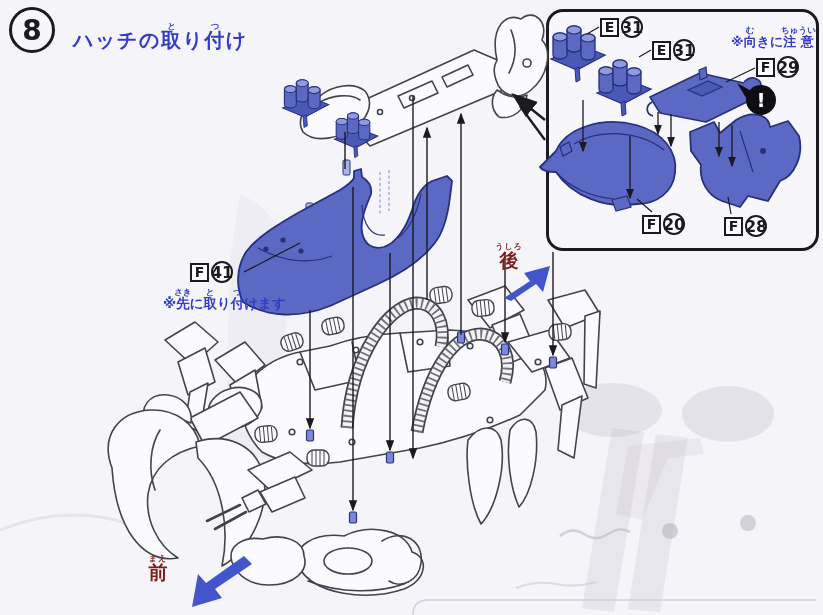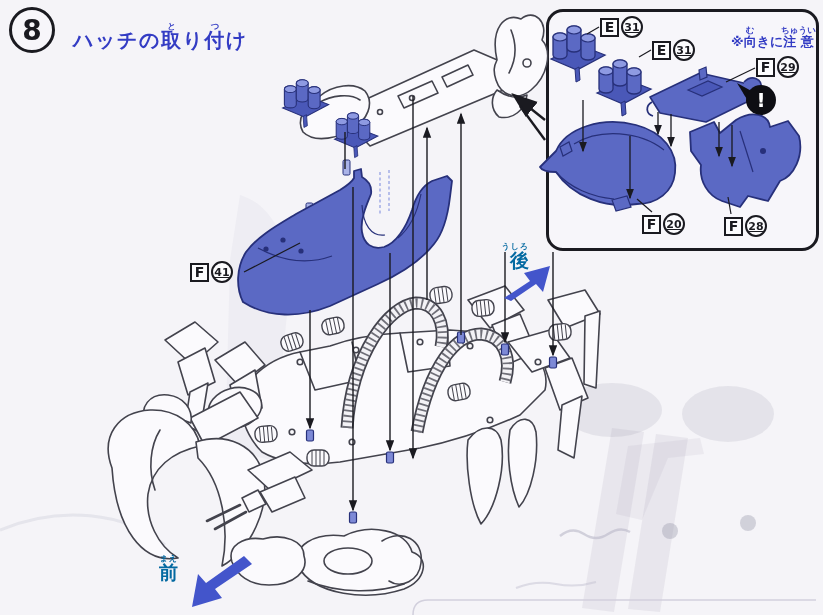--- a/index.html
+++ b/index.html
@@ -30,24 +30,24 @@
   
   .part-label{position:absolute;display:flex;align-items:center;gap:2px;z-index:5;}
   .pl-letter{
     width:19px;height:19px;border:2.2px solid #1a1a20;background:#fcfcfe;
     display:flex;align-items:center;justify-content:center;
     font-size:14px;font-weight:bold;color:#1a1a20;box-sizing:border-box;
   }
   .pl-number{
     width:22px;height:22px;border:2.2px solid #1a1a20;border-radius:50%;background:#fcfcfe;
     display:flex;align-items:center;justify-content:center;
-    font-size:11px;font-weight:bold;color:#1a1a20;box-sizing:border-box;text-decoration:underline;
+    font-size:16px;font-weight:bold;color:#1a1a20;box-sizing:border-box;
   }
   .jp-note{position:absolute;z-index:5;font-weight:bold;color:#333cc4;font-size:13px;white-space:nowrap;}
-  .dir{position:absolute;z-index:5;text-align:right;color:#0369a1;font-weight:bold;line-height:1.05;}
+  .dir{position:absolute;z-index:5;text-align:center;color:#7f1d1d;font-weight:bold;line-height:1.05;}
   .dir .furi{font-size:8px;letter-spacing:1px;}
   .dir .kanji{font-size:19px;}
   .warn-bubble{
     position:absolute;left:746px;top:85px;width:30px;height:30px;z-index:5;
     background:#0e0e13;border-radius:50%;color:#ffffff;
     display:flex;align-items:center;justify-content:center;
     font-size:20px;font-weight:bold;
   }
 </style>
 </head>
@@ -281,20 +281,23 @@
   </div>
 
   <div class="page-title">
     <span>ハッチの</span><ruby><span>取</span><rt>と</rt></ruby><span>り</span><ruby><span>付</span><rt>つ</rt></ruby><span>け</span>
   </div>
 
   <div class="part-label" style="left:190px;top:261px">
     <span class="pl-letter">F</span>
     <span class="pl-number">41</span>
   </div>
+  <div class="jp-note" style="left:163px;top:288px;font-size:13.5px">
+    <span>※</span><ruby><span>先</span><rt>さき</rt></ruby><span>に</span><ruby><span>取</span><rt>と</rt></ruby><span>り</span><ruby><span>付</span><rt>つ</rt></ruby><span>けます</span>
+  </div>
 
   <div class="part-label" style="left:600px;top:16px">
     <span class="pl-letter">E</span>
     <span class="pl-number">31</span>
   </div>
   <div class="part-label" style="left:652px;top:39px">
     <span class="pl-letter">E</span>
     <span class="pl-number">31</span>
   </div>
   <div class="part-label" style="left:756px;top:56px">

